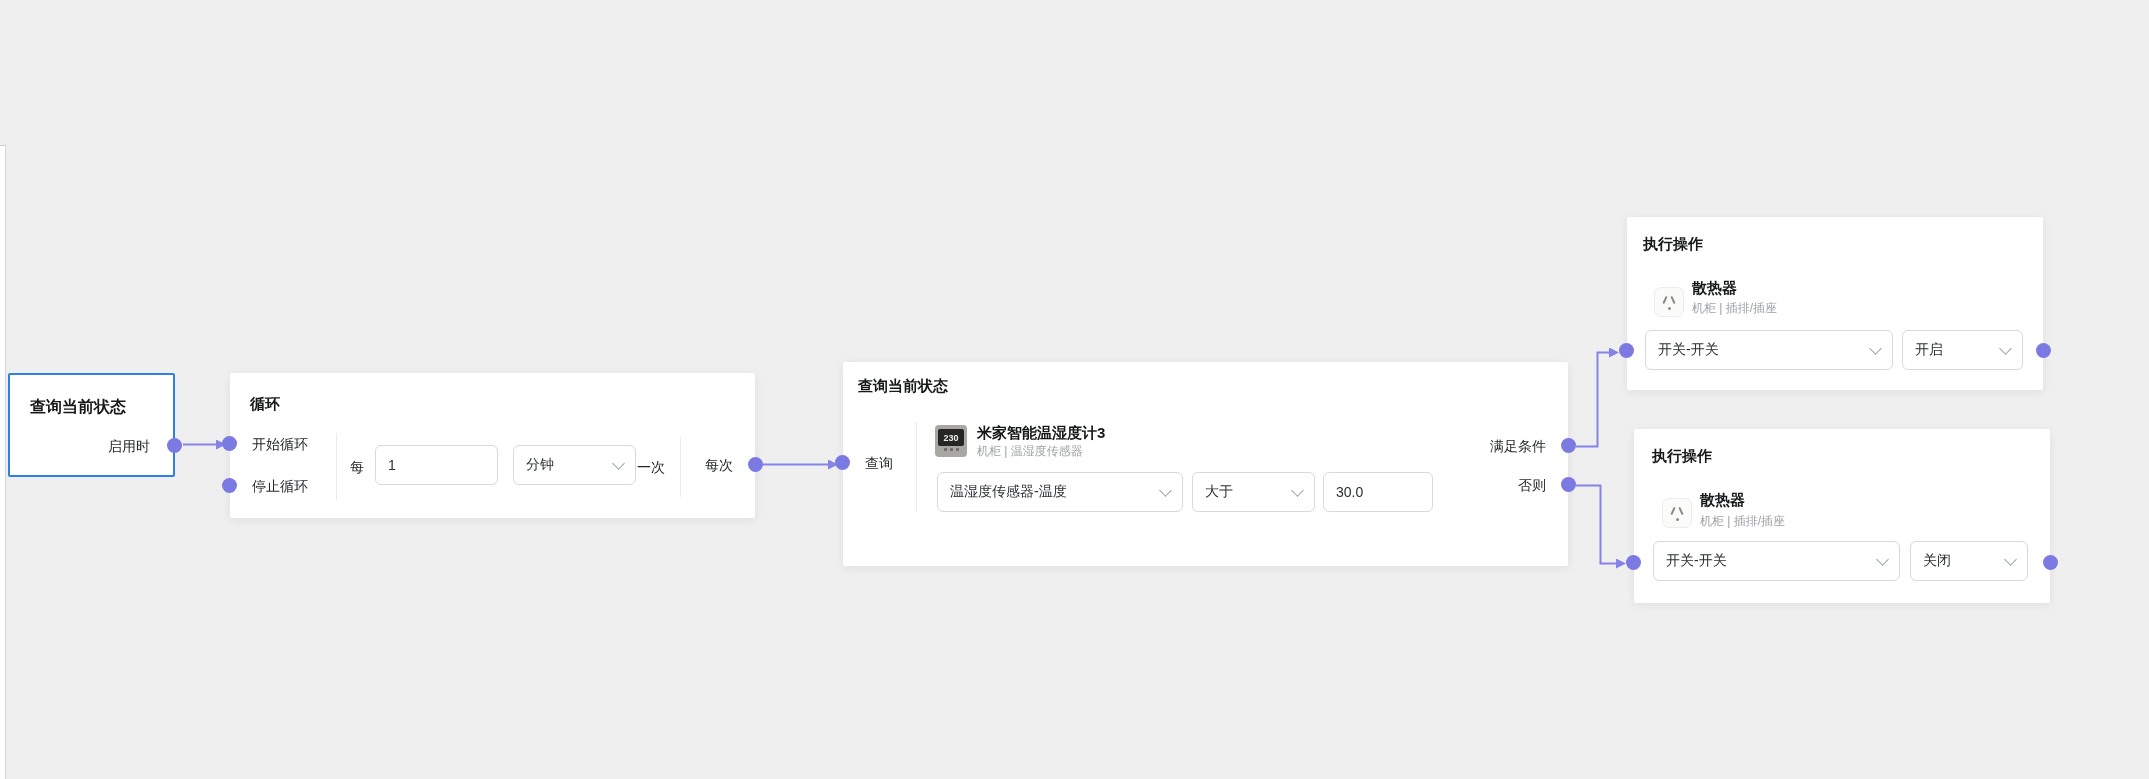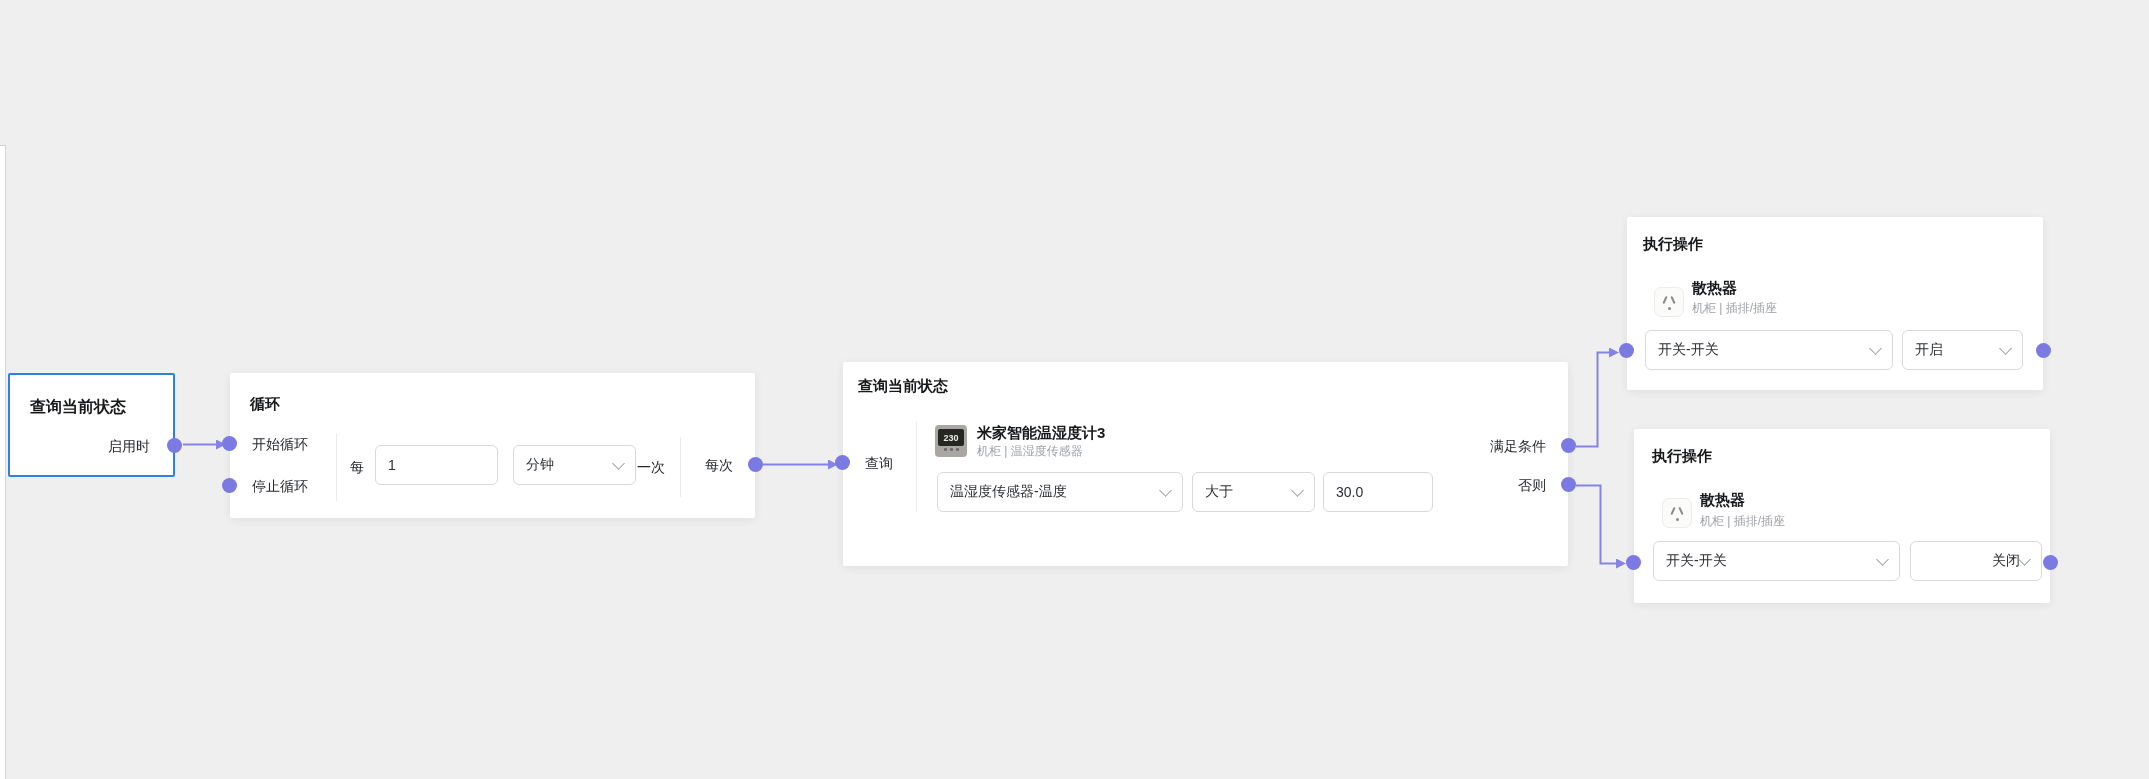--- a/index.html
+++ b/index.html
@@ -156,21 +156,21 @@
         <span class="slit rr"></span>
         <span class="gdot"></span>
     </div>
     <div class="dev-name" style="left:66px;top:62px;">散热器</div>
     <div class="dev-loc" style="left:66px;top:85px;">机柜 | 插排/插座</div>
 
     <div class="ctrl dd" style="left:19px;top:112px;width:247px;">
       <span class="txt">开关-开关</span>
       <span class="chev"></span>
     </div>
-    <div class="ctrl dd" style="left:276px;top:112px;width:132px;justify-content:flex-end;">
+    <div class="ctrl dd" style="left:276px;top:112px;width:118px;">
       <span class="txt">关闭</span>
       <span class="chev"></span>
     </div>
 
     <div class="port" style="left:-8px;top:126px;"></div>
     <div class="port" style="right:-8px;top:126px;"></div>
   </div>
 
 </div>
 

